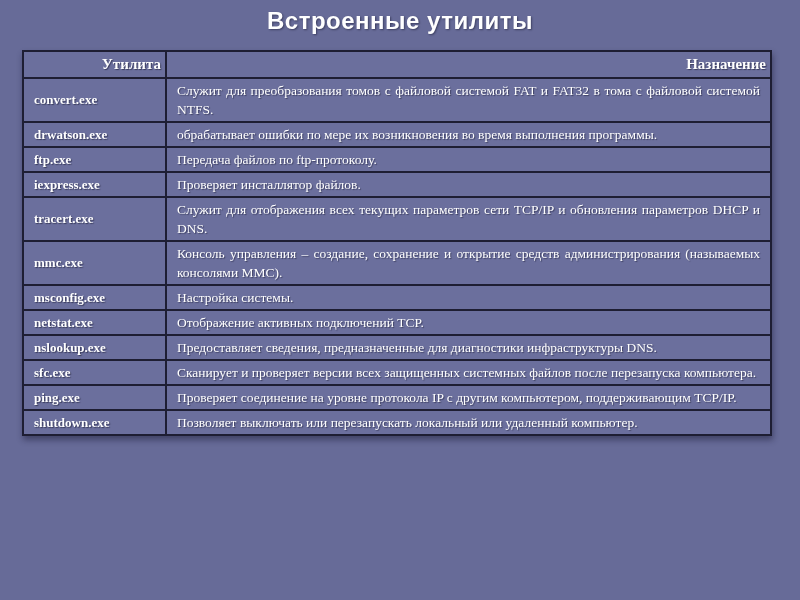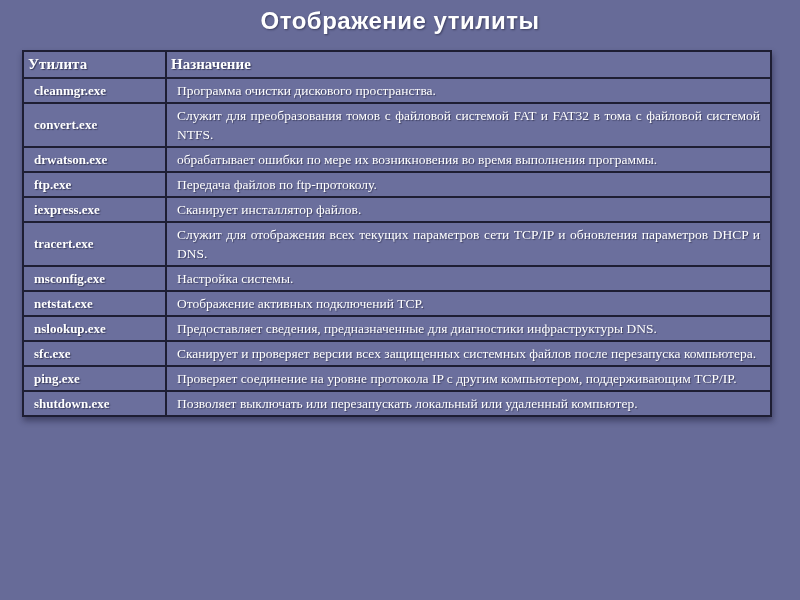--- a/index.html
+++ b/index.html
@@ -42,21 +42,21 @@
     background: var(--cell, #6b6f9d);
     color: var(--text, #ffffff);
     box-sizing: border-box;
     vertical-align: middle;
   }
   th.col-utility { width: 143px; }
   table.utilities th {
     height: 27px;
     font-size: 15px;
     font-weight: bold;
-    text-align: left;
+    text-align: right;
     padding: 2px 4px;
     text-shadow: 1px 1px 1px rgba(10,10,30,0.5);
   }
   td.util-cell {
     height: 24px;
     font-weight: bold;
     font-size: 13px;
     padding: 2px 6px 2px 10px;
     text-shadow: 1px 1px 1px rgba(10,10,30,0.5);
     white-space: nowrap;
@@ -65,53 +65,53 @@
     font-size: 13.5px;
     line-height: 19px;
     padding: 2px 10px;
     text-align: justify;
     text-shadow: 1px 1px 1px rgba(10,10,30,0.45);
   }
 </style>
 </head>
 <body style="--bg: #676b98; --cell: #6b6f9d; --border: #1e1e33; --text: #ffffff;">
 
-<div class="slide-title">Отображение утилиты</div>
+<div class="slide-title">Встроенные утилиты</div>
 
 <table class="utilities">
   <thead>
     <tr>
       <th class="col-utility">Утилита</th>
       <th class="col-purpose">Назначение</th>
     </tr>
   </thead>
   <tbody>
-      <tr>
-        <td class="util-cell">cleanmgr.exe</td>
-        <td class="purpose-cell">Программа очистки дискового пространства.</td>
-      </tr>
       <tr>
         <td class="util-cell">convert.exe</td>
         <td class="purpose-cell">Служит для преобразования томов с файловой системой FAT и FAT32 в тома с файловой системой NTFS.</td>
       </tr>
       <tr>
         <td class="util-cell">drwatson.exe</td>
         <td class="purpose-cell">обрабатывает ошибки по мере их возникновения во время выполнения программы.</td>
       </tr>
       <tr>
         <td class="util-cell">ftp.exe</td>
         <td class="purpose-cell">Передача файлов по ftp-протоколу.</td>
       </tr>
       <tr>
         <td class="util-cell">iexpress.exe</td>
-        <td class="purpose-cell">Сканирует инсталлятор файлов.</td>
+        <td class="purpose-cell">Проверяет инсталлятор файлов.</td>
       </tr>
       <tr>
         <td class="util-cell">tracert.exe</td>
         <td class="purpose-cell">Служит для отображения всех текущих параметров сети TCP/IP и обновления параметров DHCP и DNS.</td>
+      </tr>
+      <tr>
+        <td class="util-cell">mmc.exe</td>
+        <td class="purpose-cell">Консоль управления – создание, сохранение и открытие средств администрирования (называемых консолями MMC).</td>
       </tr>
       <tr>
         <td class="util-cell">msconfig.exe</td>
         <td class="purpose-cell">Настройка системы.</td>
       </tr>
       <tr>
         <td class="util-cell">netstat.exe</td>
         <td class="purpose-cell">Отображение активных подключений TCP.</td>
       </tr>
       <tr>

